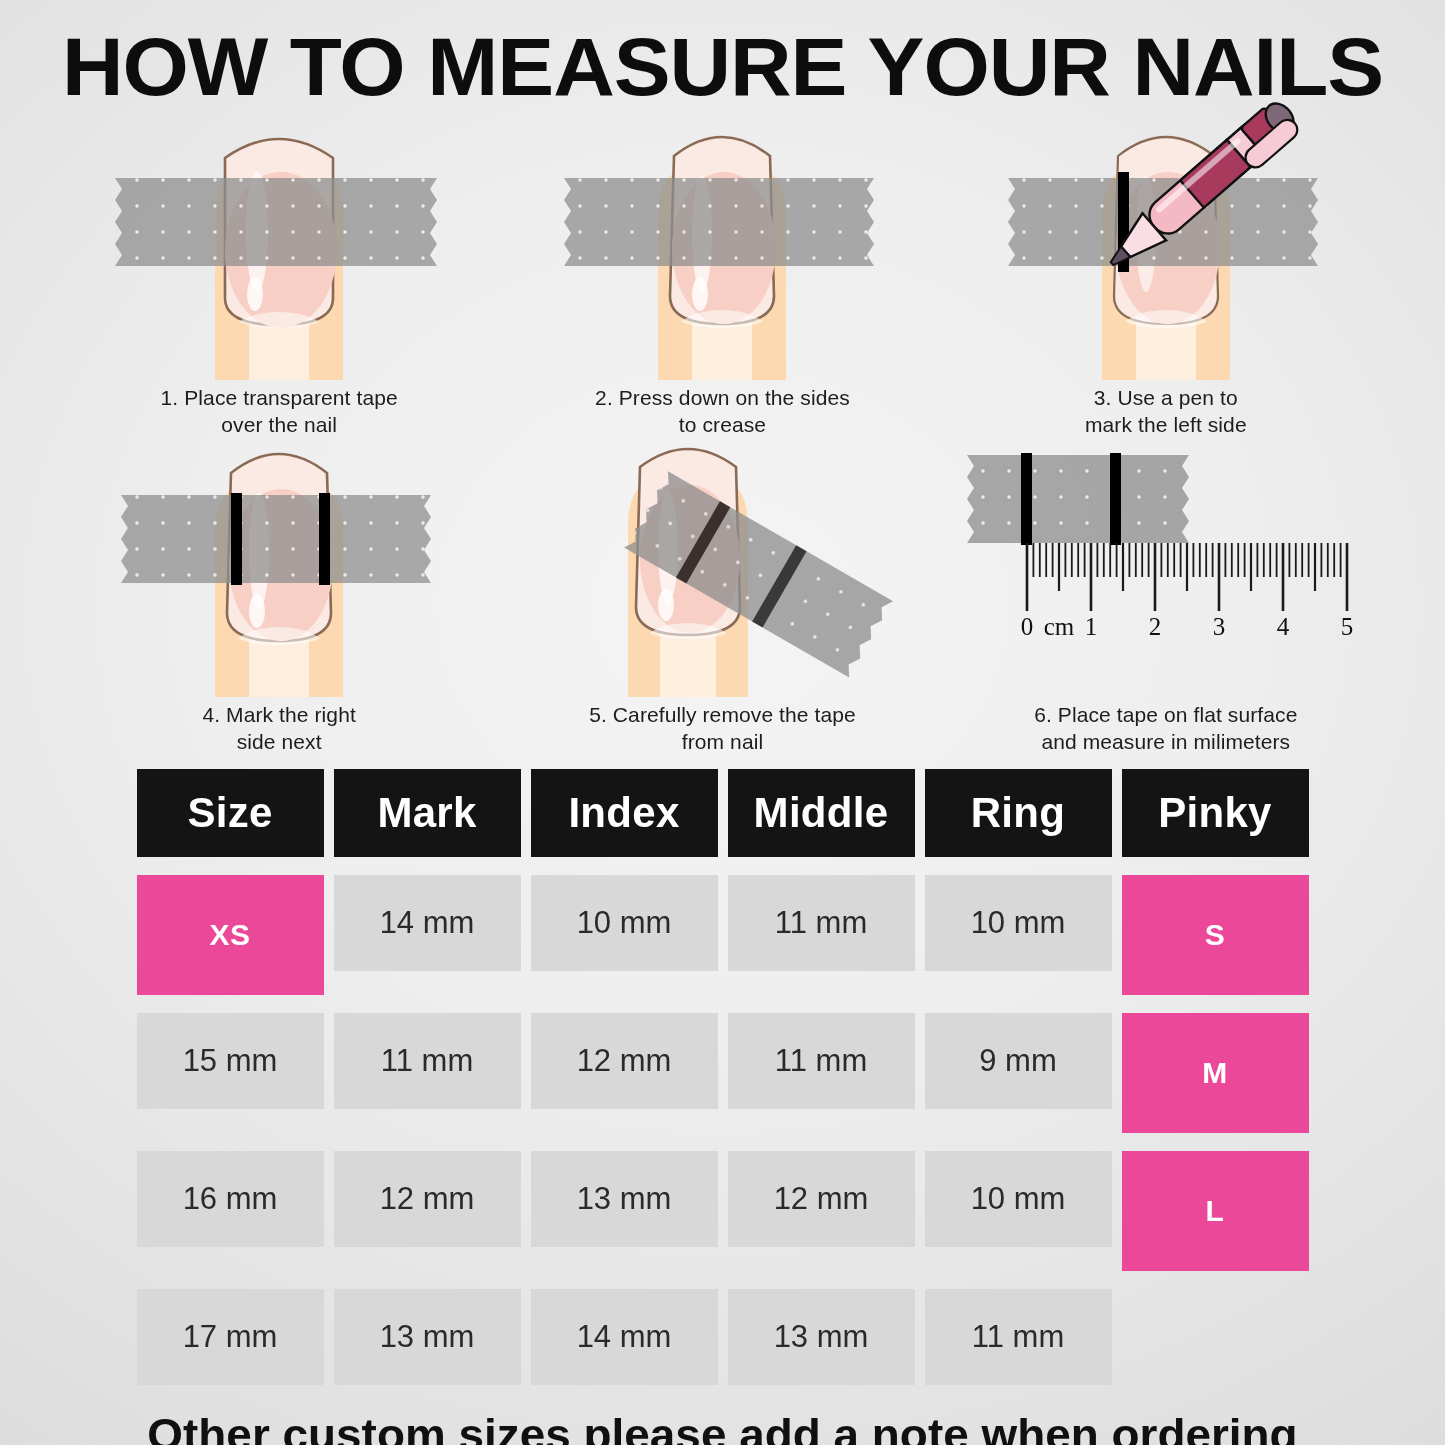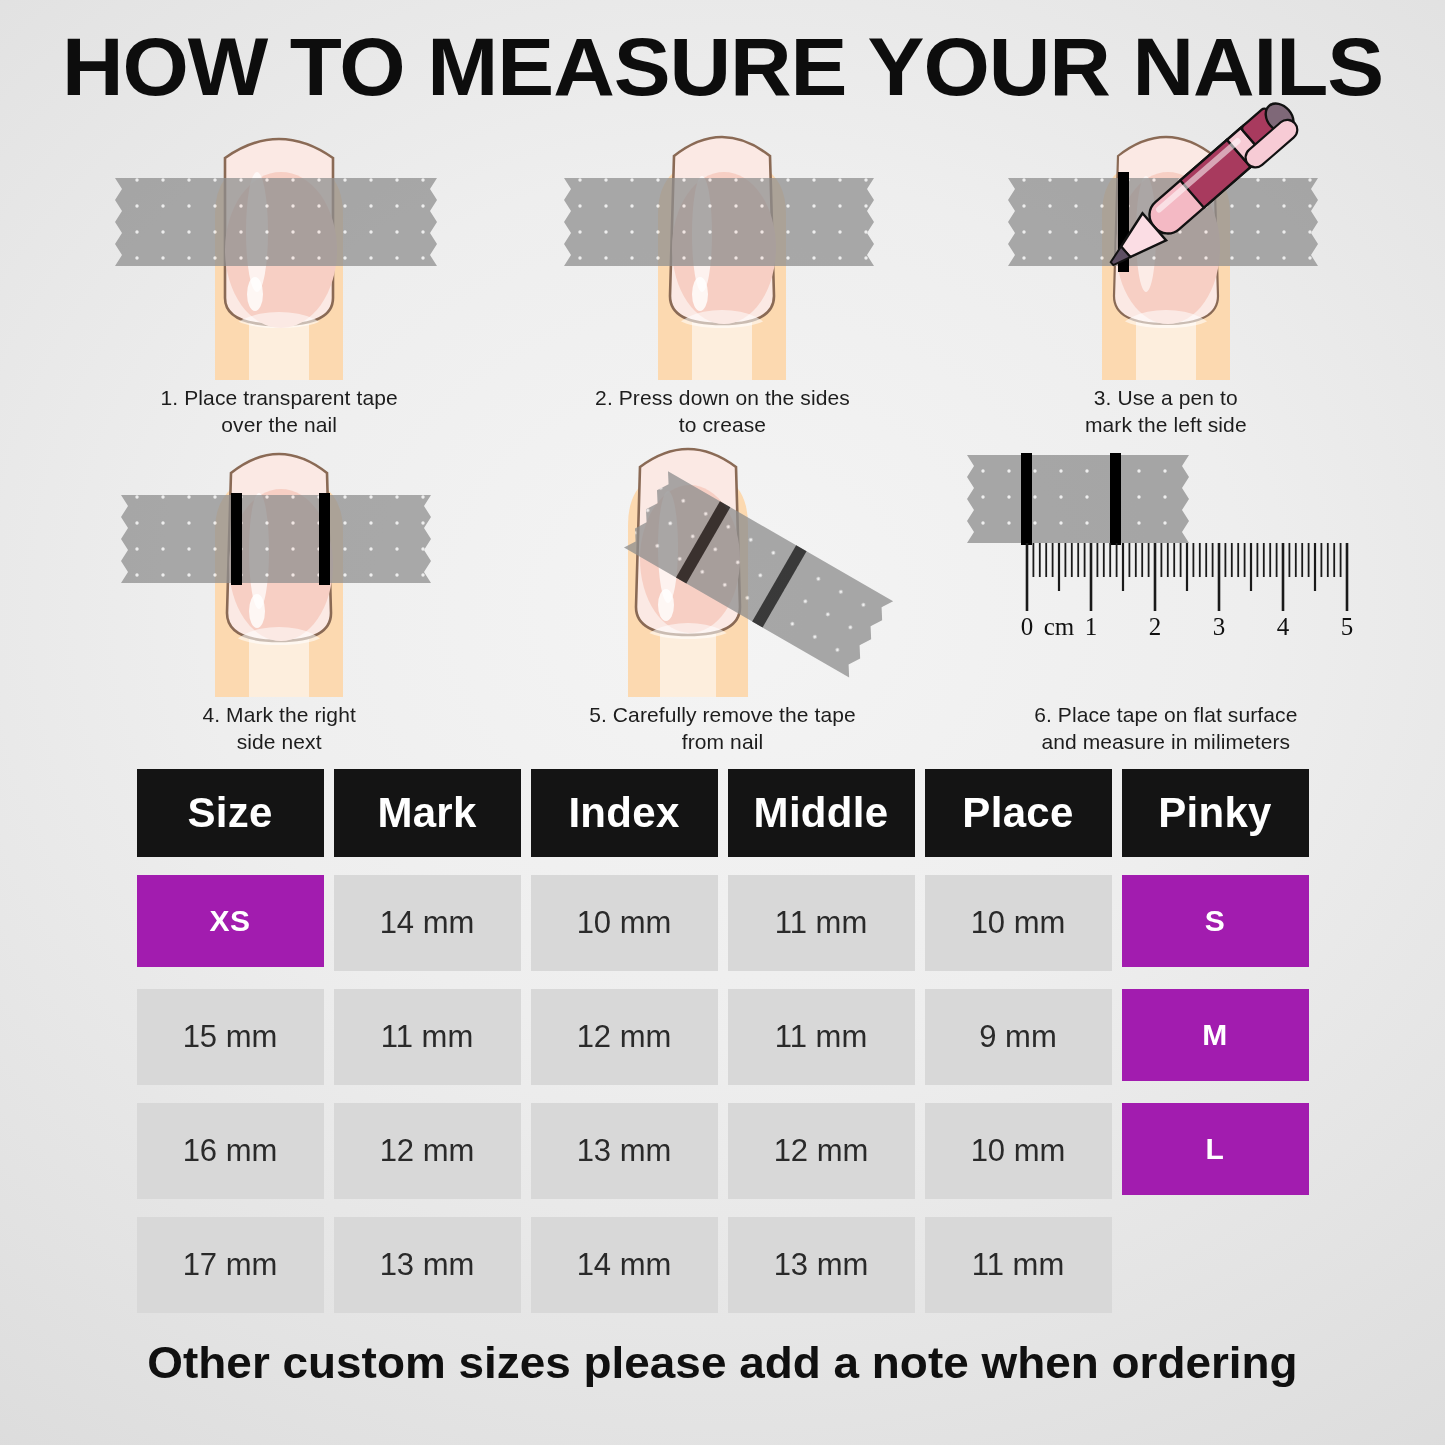--- a/index.html
+++ b/index.html
@@ -82,26 +82,26 @@
     font-weight: 700;
     font-size: 42px;
     height: 88px;
     display: flex;
     align-items: center;
     justify-content: center;
     letter-spacing: 0.3px;
   }
 
   .td-size {
-    background: #a21caf;
+    background: #ec4899;
     color: #ffffff;
     font-family: "Liberation Sans Narrow", "Liberation Sans", sans-serif;
     font-weight: 700;
     font-size: 30px;
-    height: 92px;
+    height: 120px;
     display: flex;
     align-items: center;
     justify-content: center;
     letter-spacing: 0.5px;
   }
 
   .td {
     background: #d8d8d8;
     color: #2a2a2a;
     font-family: "Liberation Sans", sans-serif;
@@ -394,21 +394,21 @@
     <div class="caption">6. Place tape on flat surface
 and measure in milimeters</div>
   </div>
 </div>
 
 <div class="size-table">
   <div class="th">Size</div>
   <div class="th">Mark</div>
   <div class="th">Index</div>
   <div class="th">Middle</div>
-  <div class="th">Place</div>
+  <div class="th">Ring</div>
   <div class="th">Pinky</div>
 
   <div class="td-size">XS</div>
   <div class="td">14 mm</div>
   <div class="td">10 mm</div>
   <div class="td">11 mm</div>
   <div class="td">10 mm</div>
 
   <div class="td-size">S</div>
   <div class="td">15 mm</div>

